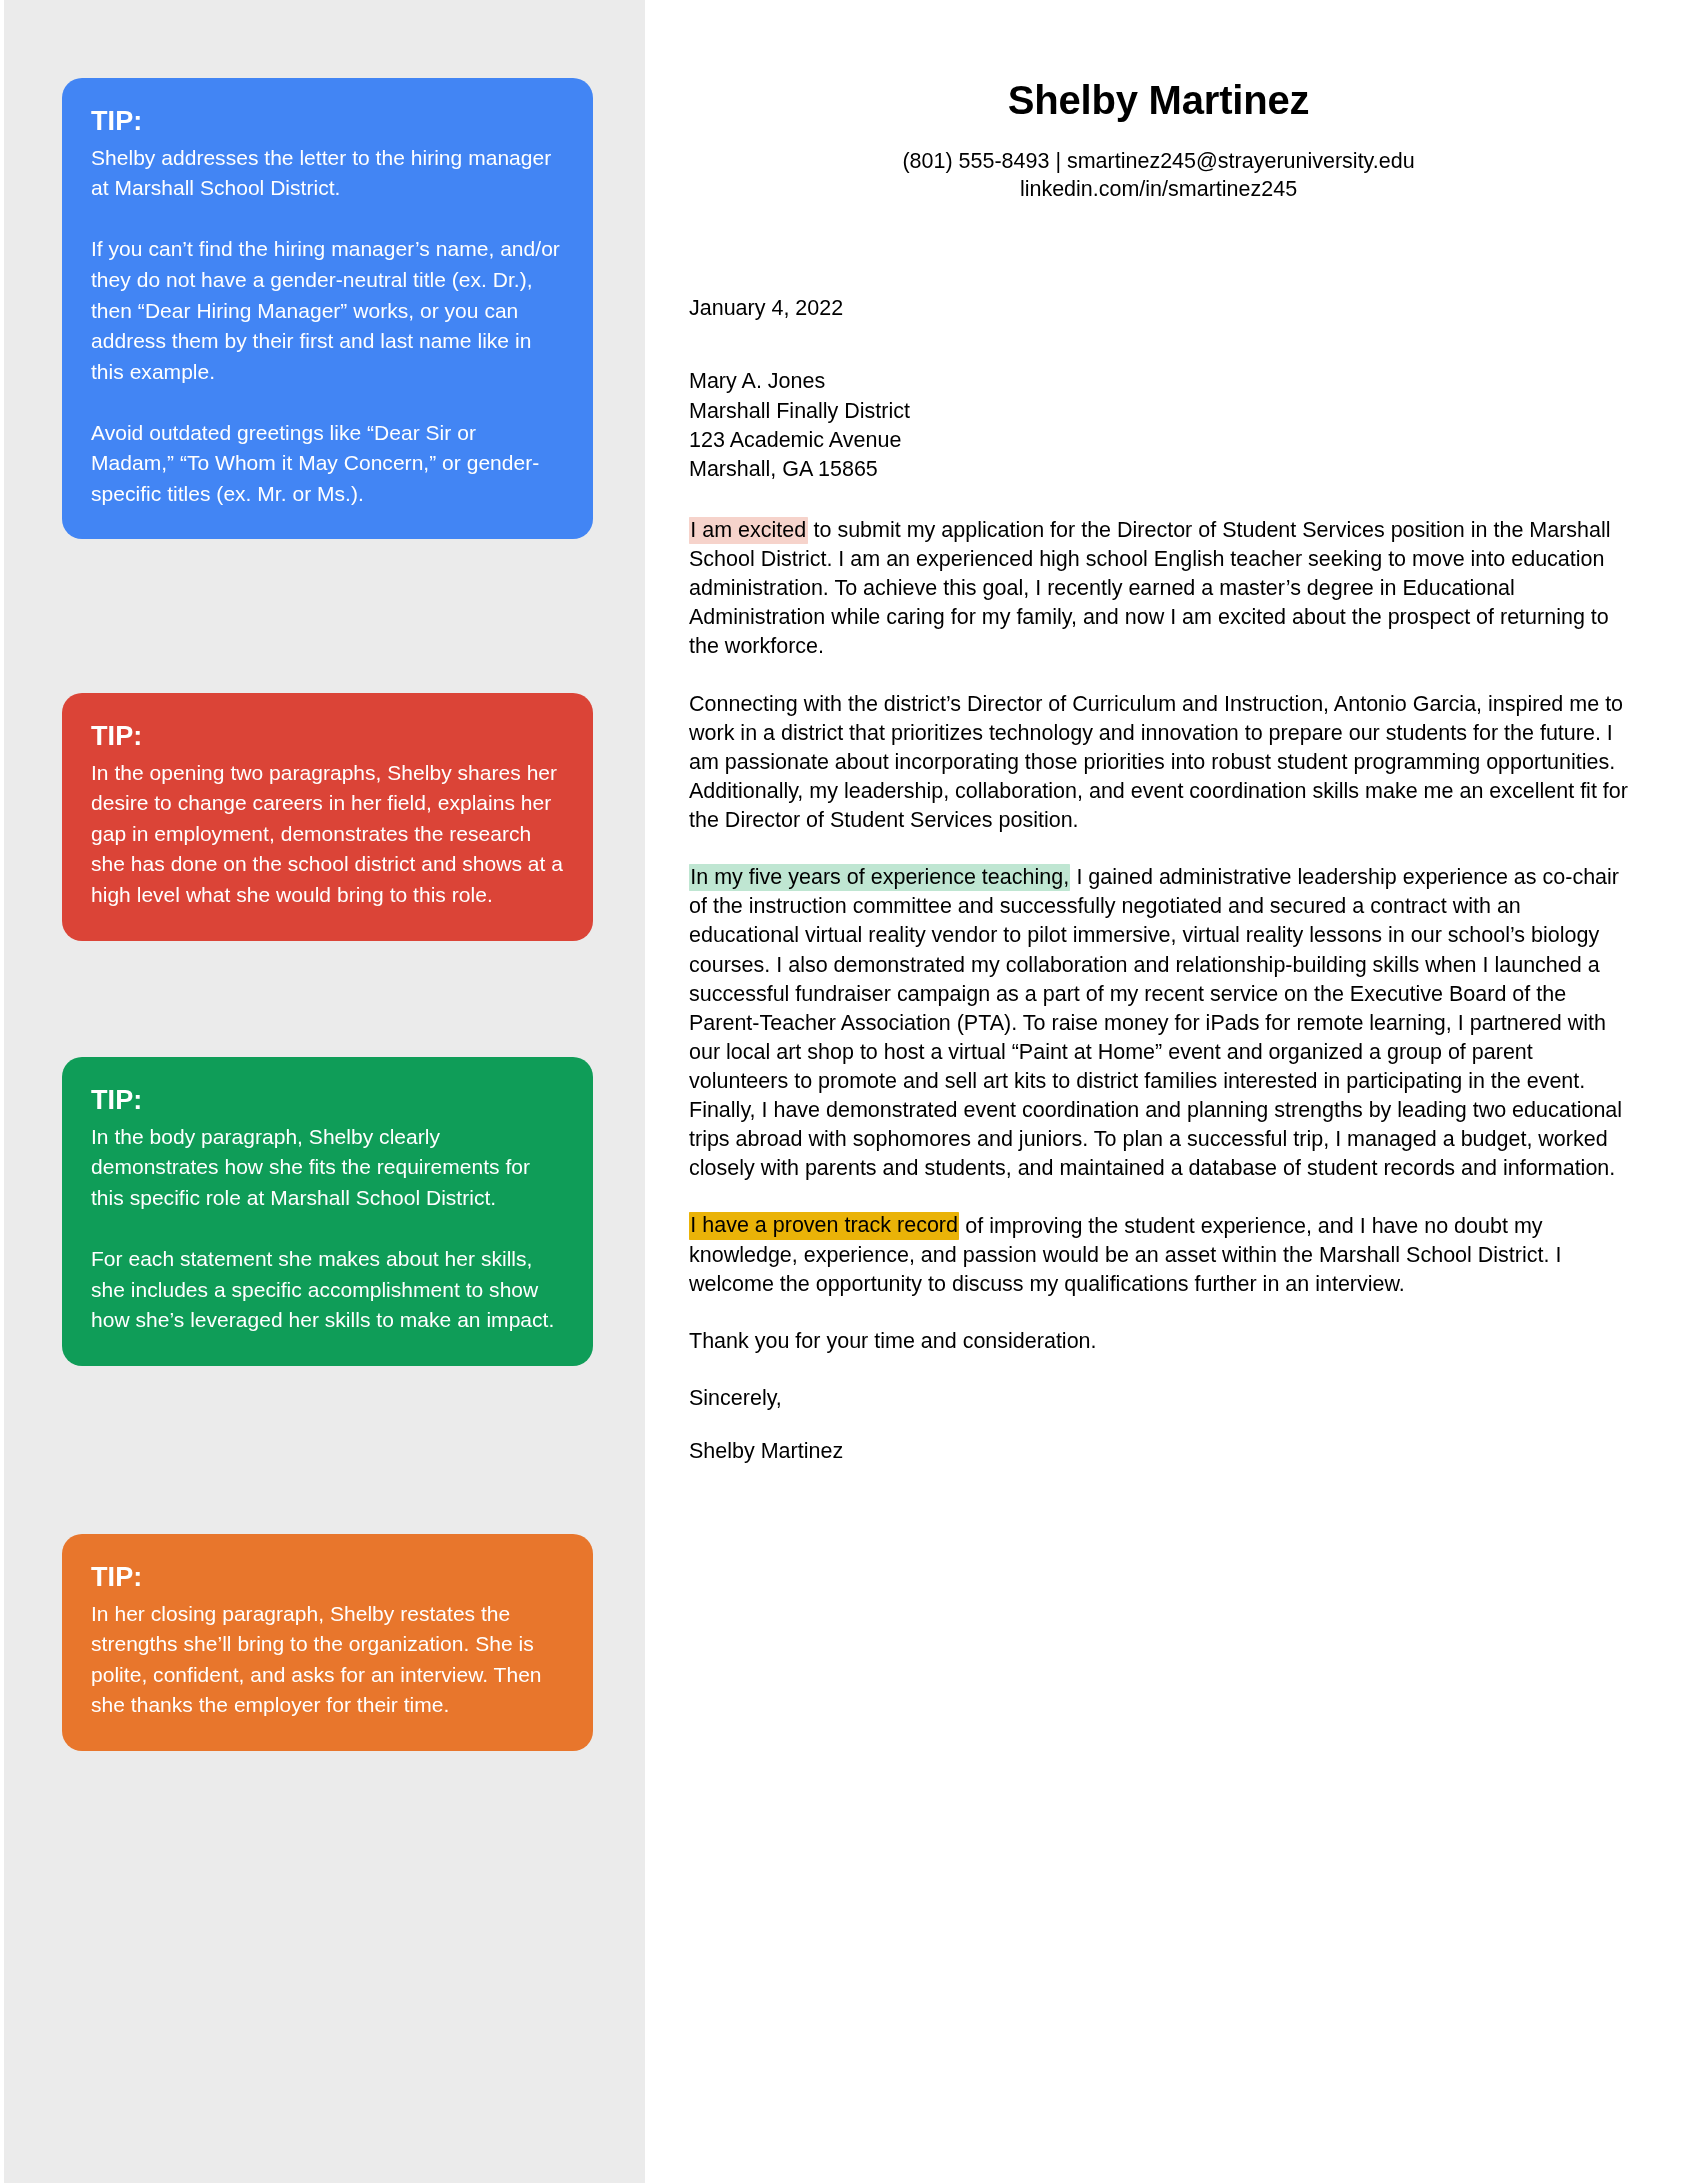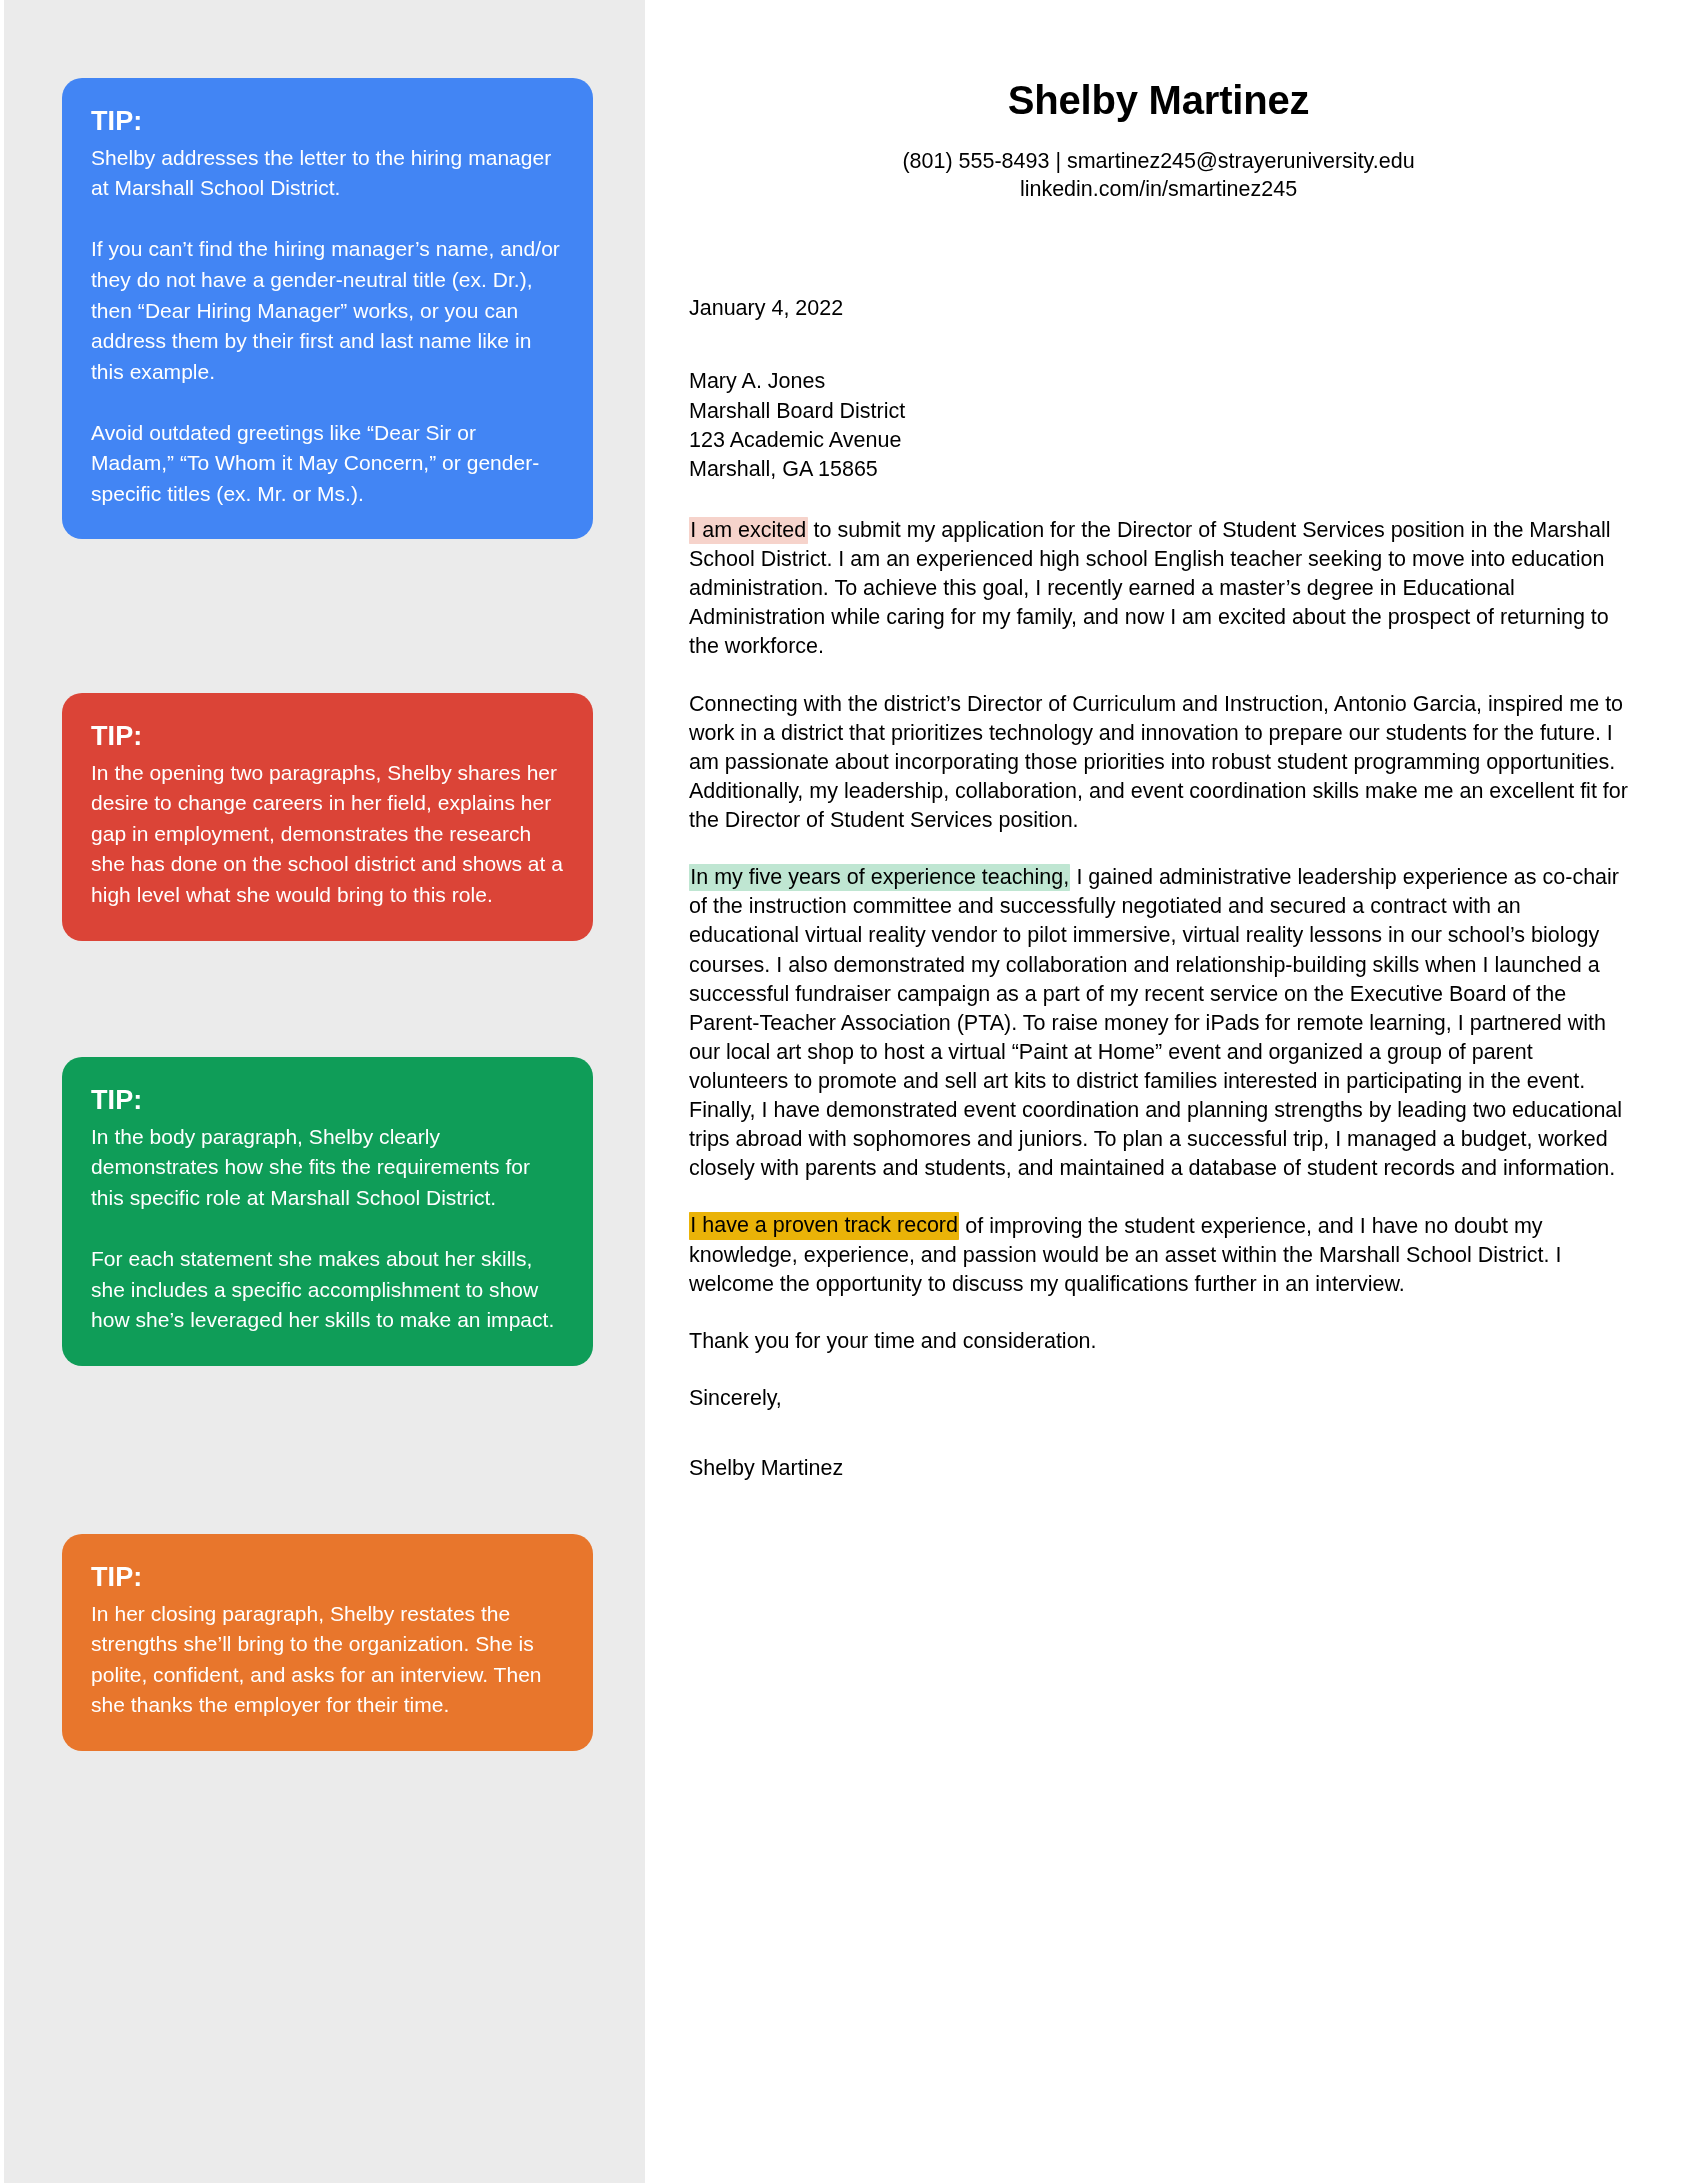--- a/index.html
+++ b/index.html
@@ -102,21 +102,21 @@
     background:transparent;
     color:inherit;
     padding:1.3px 1.3px 2px 1.3px;
     border-radius:0.7px;
   }
   mark.hl-blue   { background:#cfe0f8; }
   mark.hl-pink   { background:#f6d3cb; }
   mark.hl-green  { background:#bfe6d2; }
   mark.hl-peach  { background:#eab308; }
 
-  .signoff { margin-bottom:41px; }
+  .signoff { margin-bottom:24px; }
   .signature { margin-bottom:0; }
 </style>
 </head>
 <body>
 
 <div class="page">
 
   <div class="sidebar">
 
     <div class="tip-card" id="tip-0" style="top: 78px; background: rgb(66, 133, 244);">
@@ -153,21 +153,21 @@
       <div class="candidate-name">Shelby Martinez</div>
       <div class="contact-line">(801) 555-8493 | smartinez245@strayeruniversity.edu</div>
       <div class="contact-line">linkedin.com/in/smartinez245</div>
 
       <div class="letter-body">
 
         <div class="date-block">January 4, 2022</div>
 
         <div class="addr-block">
           <span class="addr-line">Mary A. Jones</span>
-          <span class="addr-line">Marshall Board District</span>
+          <span class="addr-line">Marshall Finally District</span>
           <span class="addr-line">123 Academic Avenue</span>
           <span class="addr-line">Marshall, GA 15865</span>
         </div>
 
 
         <div class="para"><mark class="hl-pink">I am excited</mark><span> to submit my application for the Director of Student Services position in the Marshall School District. I am an experienced high school English teacher seeking to move into education administration. To achieve this goal, I recently earned a master’s degree in Educational Administration while caring for my family, and now I am excited about the prospect of returning to the workforce.</span></div>
 
         <div class="para">Connecting with the district’s Director of Curriculum and Instruction, Antonio Garcia, inspired me to work in a district that prioritizes technology and innovation to prepare our students for the future. I am passionate about incorporating those priorities into robust student programming opportunities. Additionally, my leadership, collaboration, and event coordination skills make me an excellent fit for the Director of Student Services position.</div>
 
         <div class="para"><mark class="hl-green">In my five years of experience teaching,</mark><span> I gained administrative leadership experience as co-chair of the instruction committee and successfully negotiated and secured a contract with an educational virtual reality vendor to pilot immersive, virtual reality lessons in our school’s biology courses. I also demonstrated my collaboration and relationship-building skills when I launched a successful fundraiser campaign as a part of my recent service on the Executive Board of the Parent-Teacher Association (PTA). To raise money for iPads for remote learning, I partnered with our local art shop to host a virtual “Paint at Home” event and organized a group of parent volunteers to promote and sell art kits to district families interested in participating in the event. Finally, I have demonstrated event coordination and planning strengths by leading two educational trips abroad with sophomores and juniors. To plan a successful trip, I managed a budget, worked closely with parents and students, and maintained a database of student records and information.</span></div>

